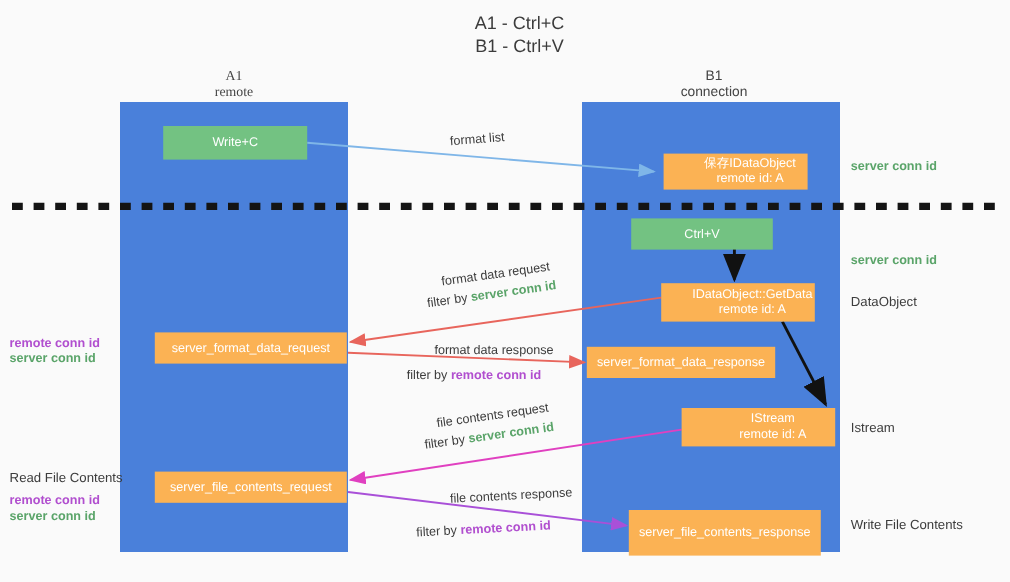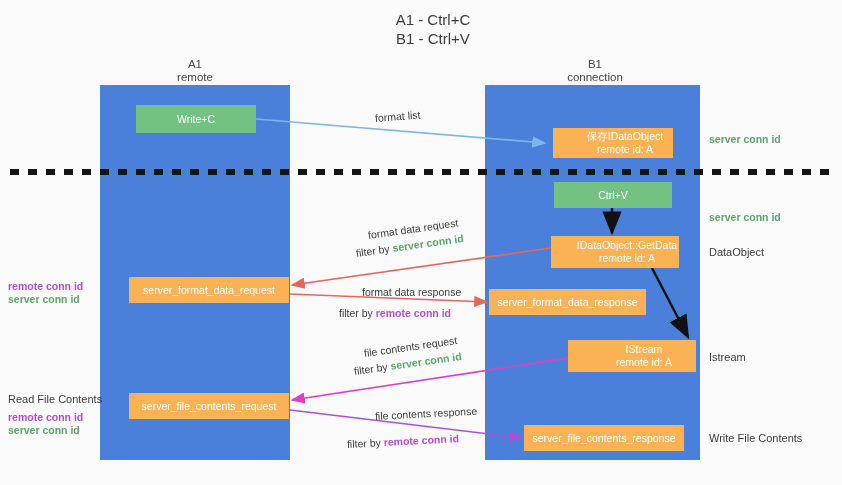--- a/index.html
+++ b/index.html
@@ -58,21 +58,21 @@
 </head>
 <body>
 
 <div id="stage">
 
   <div class="abs title">
     <div>A1 - Ctrl+C</div>
     <div>B1 - Ctrl+V</div>
   </div>
 
-  <div class="abs colhead" style="left:120px;top:58px;width:150px;">
+  <div class="abs colhead" style="left:120px;top:58px;width:150px;font-family:Liberation Serif, serif;">
     <div>A1</div>
     <div>remote</div>
   </div>
   <div class="abs colhead" style="left:520px;top:58px;width:150px;">
     <div>B1</div>
     <div>connection</div>
   </div>
 
   <div class="abs lane" style="left:100px;top:85px;width:190px;height:375px;"></div>
   <div class="abs lane" style="left:485px;top:85px;width:215px;height:375px;"></div>
@@ -115,21 +115,21 @@
 
   <div class="abs node green" style="left:136px;top:105px;width:120px;height:28px;">
     <span>Write+C</span>
   </div>
 
   <div class="abs node orange two-line" style="left:553px;top:128px;width:120px;height:30px;">
     <span>保存IDataObject</span>
     <span>remote id: A</span>
   </div>
 
-  <div class="abs node green" style="left:554px;top:182px;width:118px;height:26px;">
+  <div class="abs node green" style="left:526px;top:182px;width:118px;height:26px;">
     <span>Ctrl+V</span>
   </div>
 
   <div class="abs node orange two-line" style="left:551px;top:236px;width:128px;height:32px;">
     <span>IDataObject::GetData</span>
     <span>remote id: A</span>
   </div>
 
   <div class="abs node orange" style="left:489px;top:289px;width:157px;height:26px;">
     <span>server_format_data_response</span>
@@ -141,21 +141,21 @@
 
   <div class="abs node orange two-line" style="left:568px;top:340px;width:128px;height:32px;">
     <span>IStream</span>
     <span>remote id: A</span>
   </div>
 
   <div class="abs node orange" style="left:129px;top:393px;width:160px;height:26px;">
     <span>server_file_contents_request</span>
   </div>
 
-  <div class="abs node orange" style="left:524px;top:425px;width:160px;height:26px;">
+  <div class="abs node orange" style="left:524px;top:425px;width:160px;height:38px;">
     <span>server_file_contents_response</span>
   </div>
 
   <div class="abs connid green-txt" style="left:709px;top:132px;">server conn id</div>
   <div class="abs connid green-txt" style="left:709px;top:210px;">server conn id</div>
   <div class="abs sidelabel" style="left:709px;top:245px;">DataObject</div>
   <div class="abs sidelabel" style="left:709px;top:350px;">Istream</div>
   <div class="abs sidelabel" style="left:709px;top:431px;">Write File Contents</div>
 
   <div class="abs connid purple-txt" style="left:8px;top:279px;">remote conn id</div>

